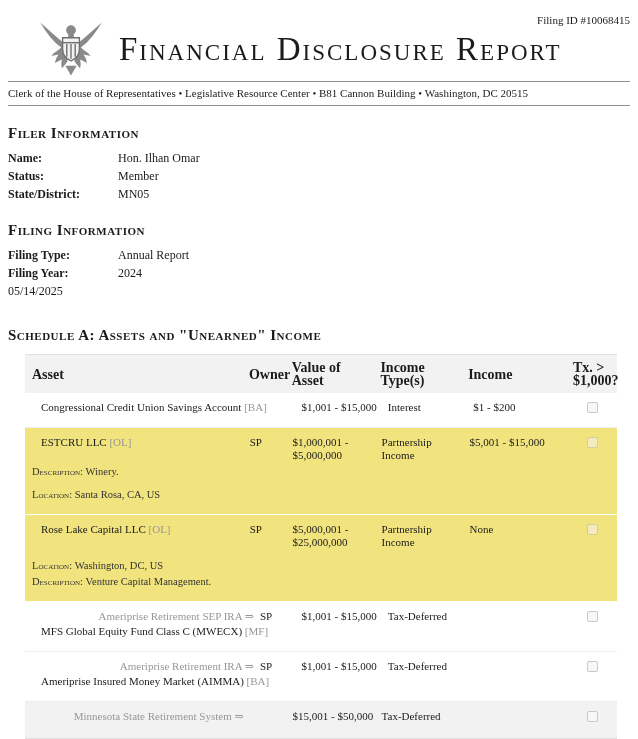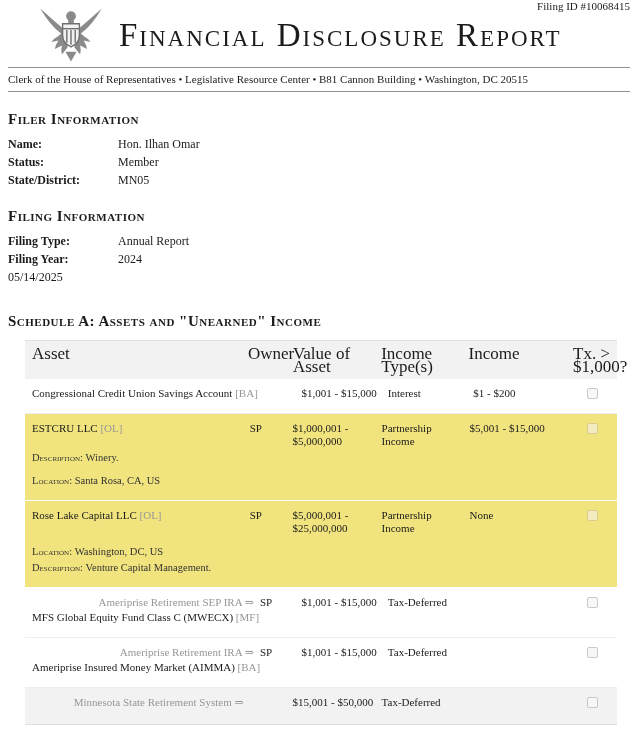--- a/index.html
+++ b/index.html
@@ -7,21 +7,21 @@
   body {
     width: 638px; height: 739px;
     background: #ffffff;
     font-family: "Liberation Serif", "DejaVu Serif", serif;
     color: #1b1b1b;
     overflow: hidden;
   }
   .page { padding: 0 8px; }
 
   
-  .filing-id { text-align: right; font-size: 11px; padding-top: 0; }
+  .filing-id { text-align: right; font-size: 11px; padding-top: 14px; }
   .masthead { display: flex; align-items: center; margin-top: -6px; padding-left: 27px; height: 58px; }
   .logo { width: 72px; height: 56px; flex: 0 0 auto; }
   .report-title {
     margin: 0 0 0 12px;
     font-size: 33px; font-weight: 400;
     font-variant: small-caps; letter-spacing: 2px;
     white-space: nowrap;
   }
   .clerk-bar {
     margin-top: 3px;
@@ -41,34 +41,35 @@
   .kv-row { display: flex; font-size: 12px; line-height: 18px; }
   .kv-label { width: 110px; font-weight: 700; flex: 0 0 auto; }
   .kv-value { flex: 1; }
 
   
   .schedule-heading { margin-top: 27px; }
   .fd-table { margin: 10px 0 0 17px; width: 592px; font-size: 11px; line-height: 13px; }
   .thead {
     display: flex; background: #f2f2f2;
     border-top: 1px solid #e0e0e0;
-    font-weight: 400; font-size: 17px;
+    font-weight: 700; font-size: 14px;
     padding: 6px 7px;
+    align-items: center;
   }
   .cells { display: flex; }
   .c-asset  { width: 228px; padding-right: 6px; }
   .c-owner  { width: 45px; }
   .c-value  { width: 93px; padding-right: 6px; }
   .c-type   { width: 92px; padding-right: 6px; }
   .c-income { width: 89px; padding-right: 6px; }
   .c-tx     { width: 37px; margin-left: 20px; }
   .trow { padding: 8px 7px 13px; border-bottom: 1px solid #ededed; background: #fff; }
   .trow.hl   { background: #f1e47e; border-bottom-color: #fff; }
   .trow.gray { background: #f2f2f2; border-bottom-color: #e0e0e0; }
-  .asset-line { white-space: nowrap; }
+  .asset-line { white-space: nowrap; margin-left: 9px; }
   .parent-line { color: #979797; margin-bottom: 2px; white-space: nowrap; text-align: right; }
   .tag { color: #979797; }
   .subline { font-size: 10.5px; color: #333; margin-top: 3px; }
   .subline.first { margin-top: 10px; }
   .subline .sc-label { font-variant: small-caps; }
   .checkbox {
     width: 11px; height: 11px;
     border: 1px solid #c9c9c9; border-radius: 2px;
     background: #f7f7f7; margin: 1px auto 0;
   }

